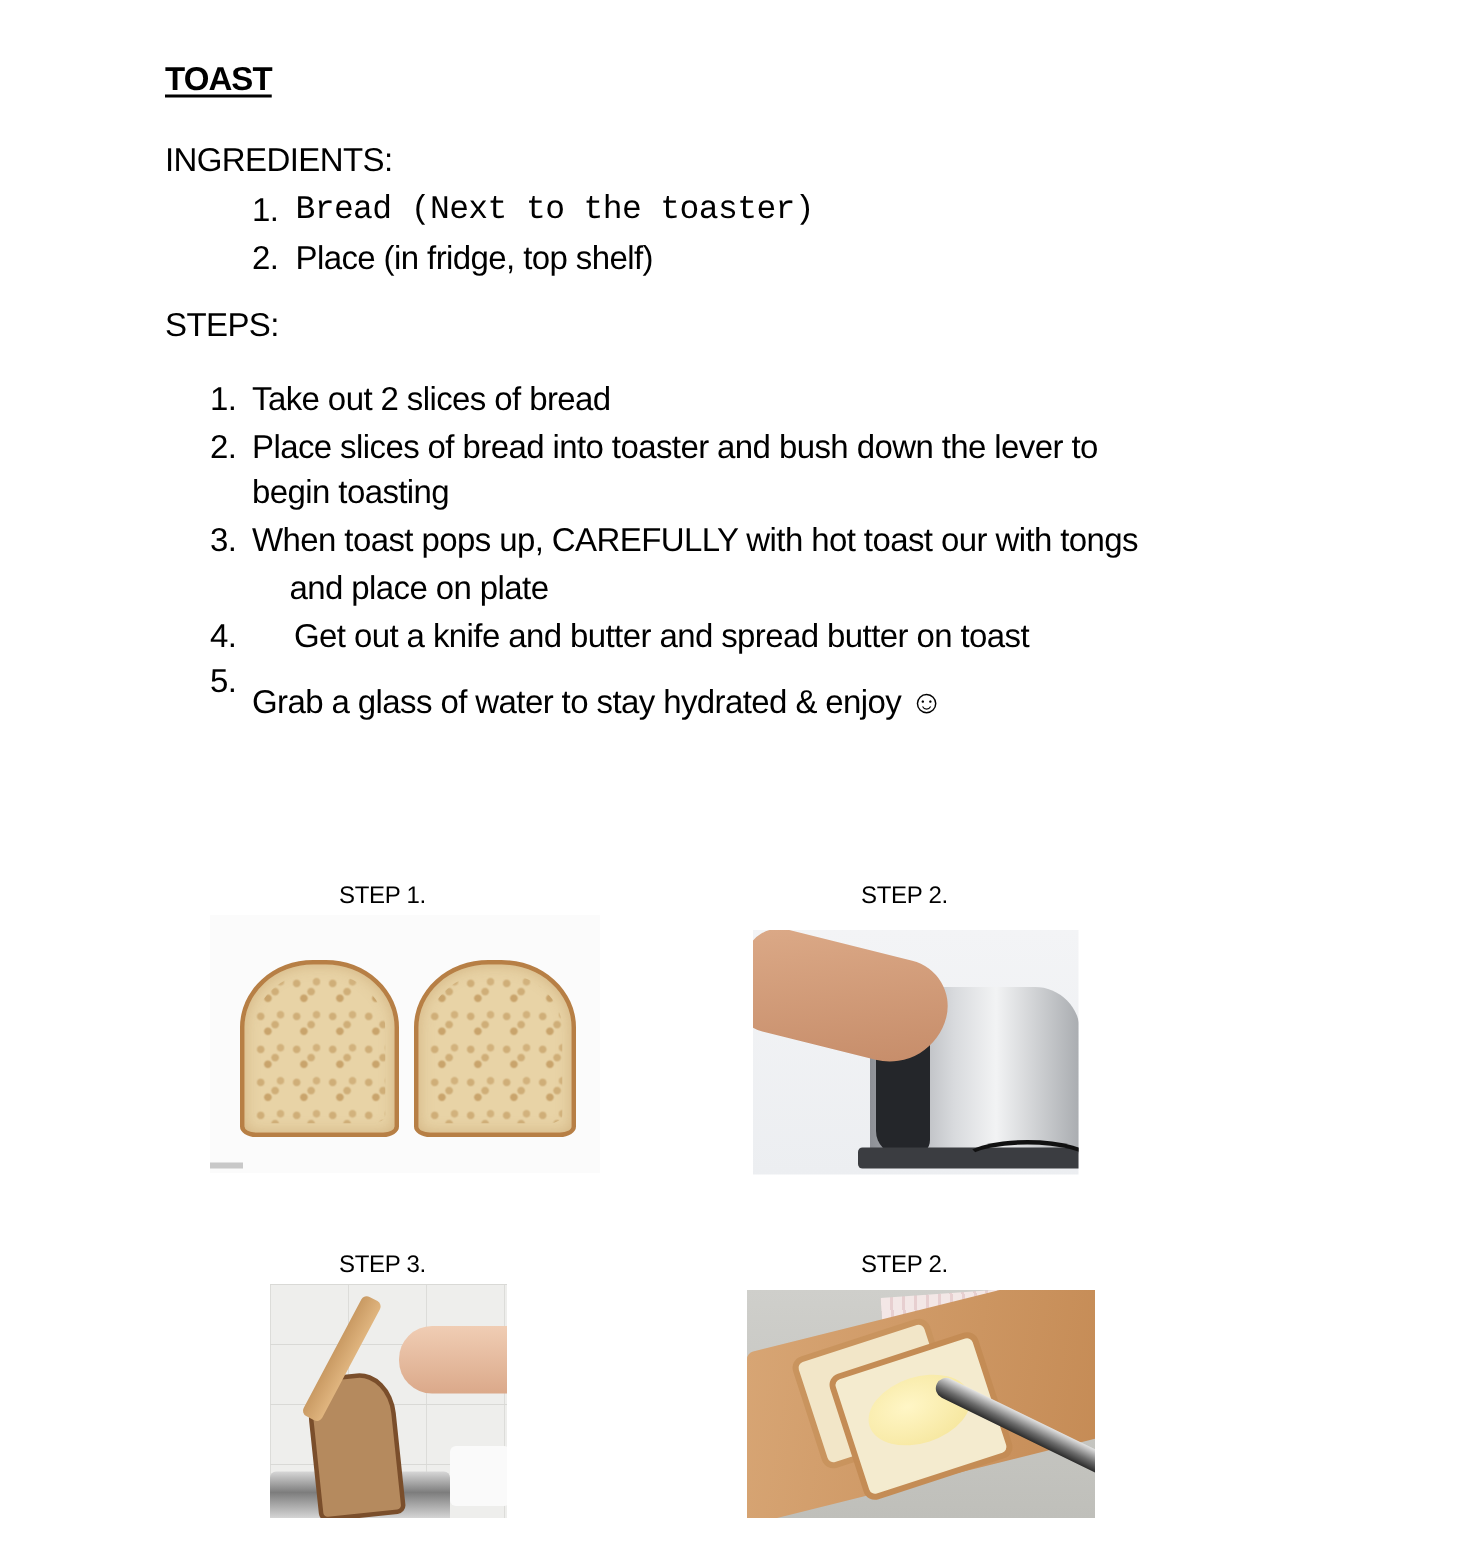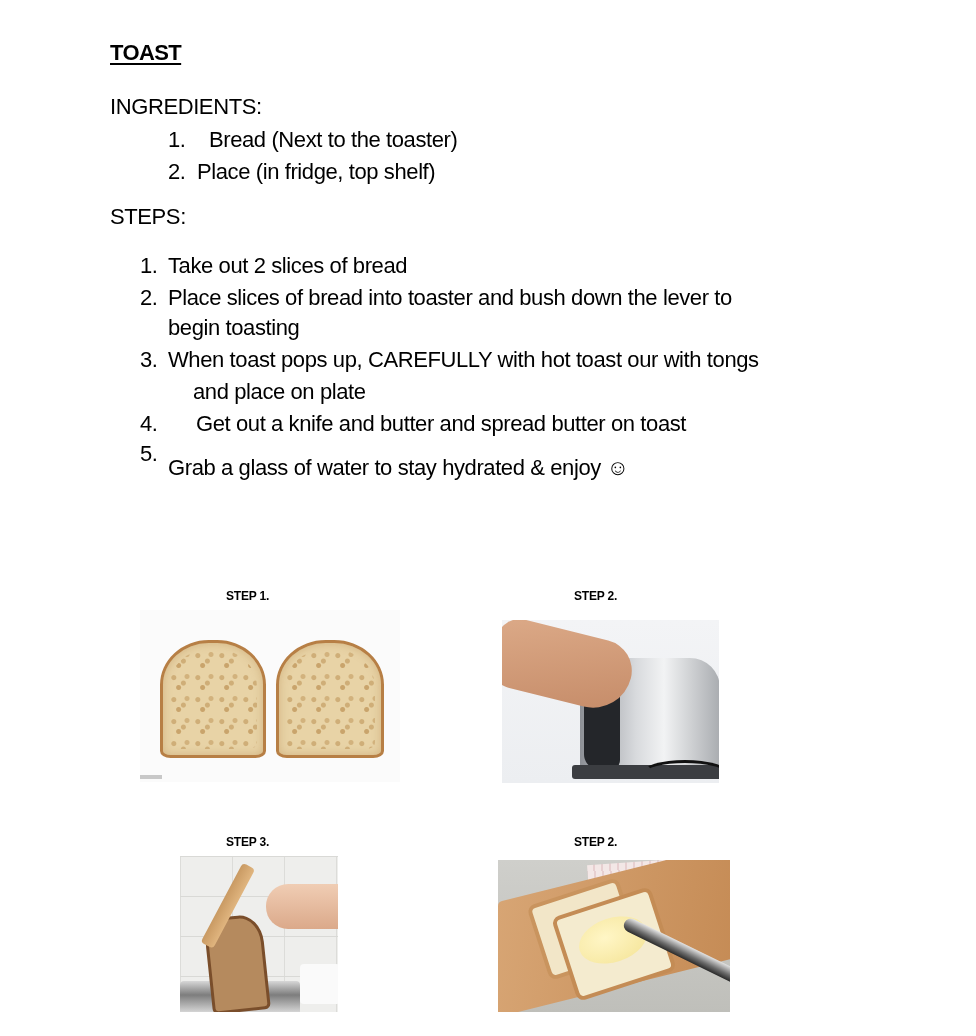--- a/index.html
+++ b/index.html
@@ -6,21 +6,21 @@
   body {
     width: 976px; height: 1036px; position: relative; overflow: hidden;
     font-family: "Liberation Sans", sans-serif; color: #000;
   }
   .t {
     position: absolute; font-size: 22px; line-height: 30px; white-space: nowrap;
     letter-spacing: -0.4px;
   }
   .title { font-weight: bold; text-decoration: underline; text-decoration-thickness: 2px; text-underline-offset: 3px; letter-spacing: -0.6px; }
   .step-label {
-    position: absolute; font-weight: bold; font-size: 12px; letter-spacing: -0.2px; white-space: nowrap;
+    position: absolute; font-weight: normal; font-size: 16px; letter-spacing: -0.2px; white-space: nowrap;
   }
   .photo { position: absolute; overflow: hidden; }
 
   
   .p1 { background: #fbfbfb; }
   .slice {
     position: absolute; background: #e8d3a6;
     border: 3px solid #b77f45;
     border-radius: 46% 46% 10% 10% / 38% 38% 6% 6%;
     box-shadow: inset 0 0 10px rgba(170,120,60,0.35);
@@ -119,21 +119,21 @@
   }
 </style>
 </head>
 <body>
 
 <div class="t title" style="left:110px; top:38px;">TOAST</div>
 
 <div class="t" style="left:110px; top:92px;">INGREDIENTS:</div>
 <div>
   <div class="t" style="left:168px; top:125px;">1.</div>
-  <div class="t" style="left:209px; top:125px;">Bread (Next to the toaster)</div>
+  <div class="t" style="left:197px; top:125px;font-family:Liberation Mono, monospace;">Bread (Next to the toaster)</div>
   <div class="t" style="left:168px; top:157px;">2.</div>
   <div class="t" style="left:197px; top:157px;">Place (in fridge, top shelf)</div>
 </div>
 
 <div class="t" style="left:110px; top:202px;">STEPS:</div>
 <div>
   <div class="t" style="left:140px; top:251px;">1.</div>
   <div class="t" style="left:168px; top:251px;">Take out 2 slices of bread</div>
 
   <div class="t" style="left:140px; top:283px;">2.</div>

